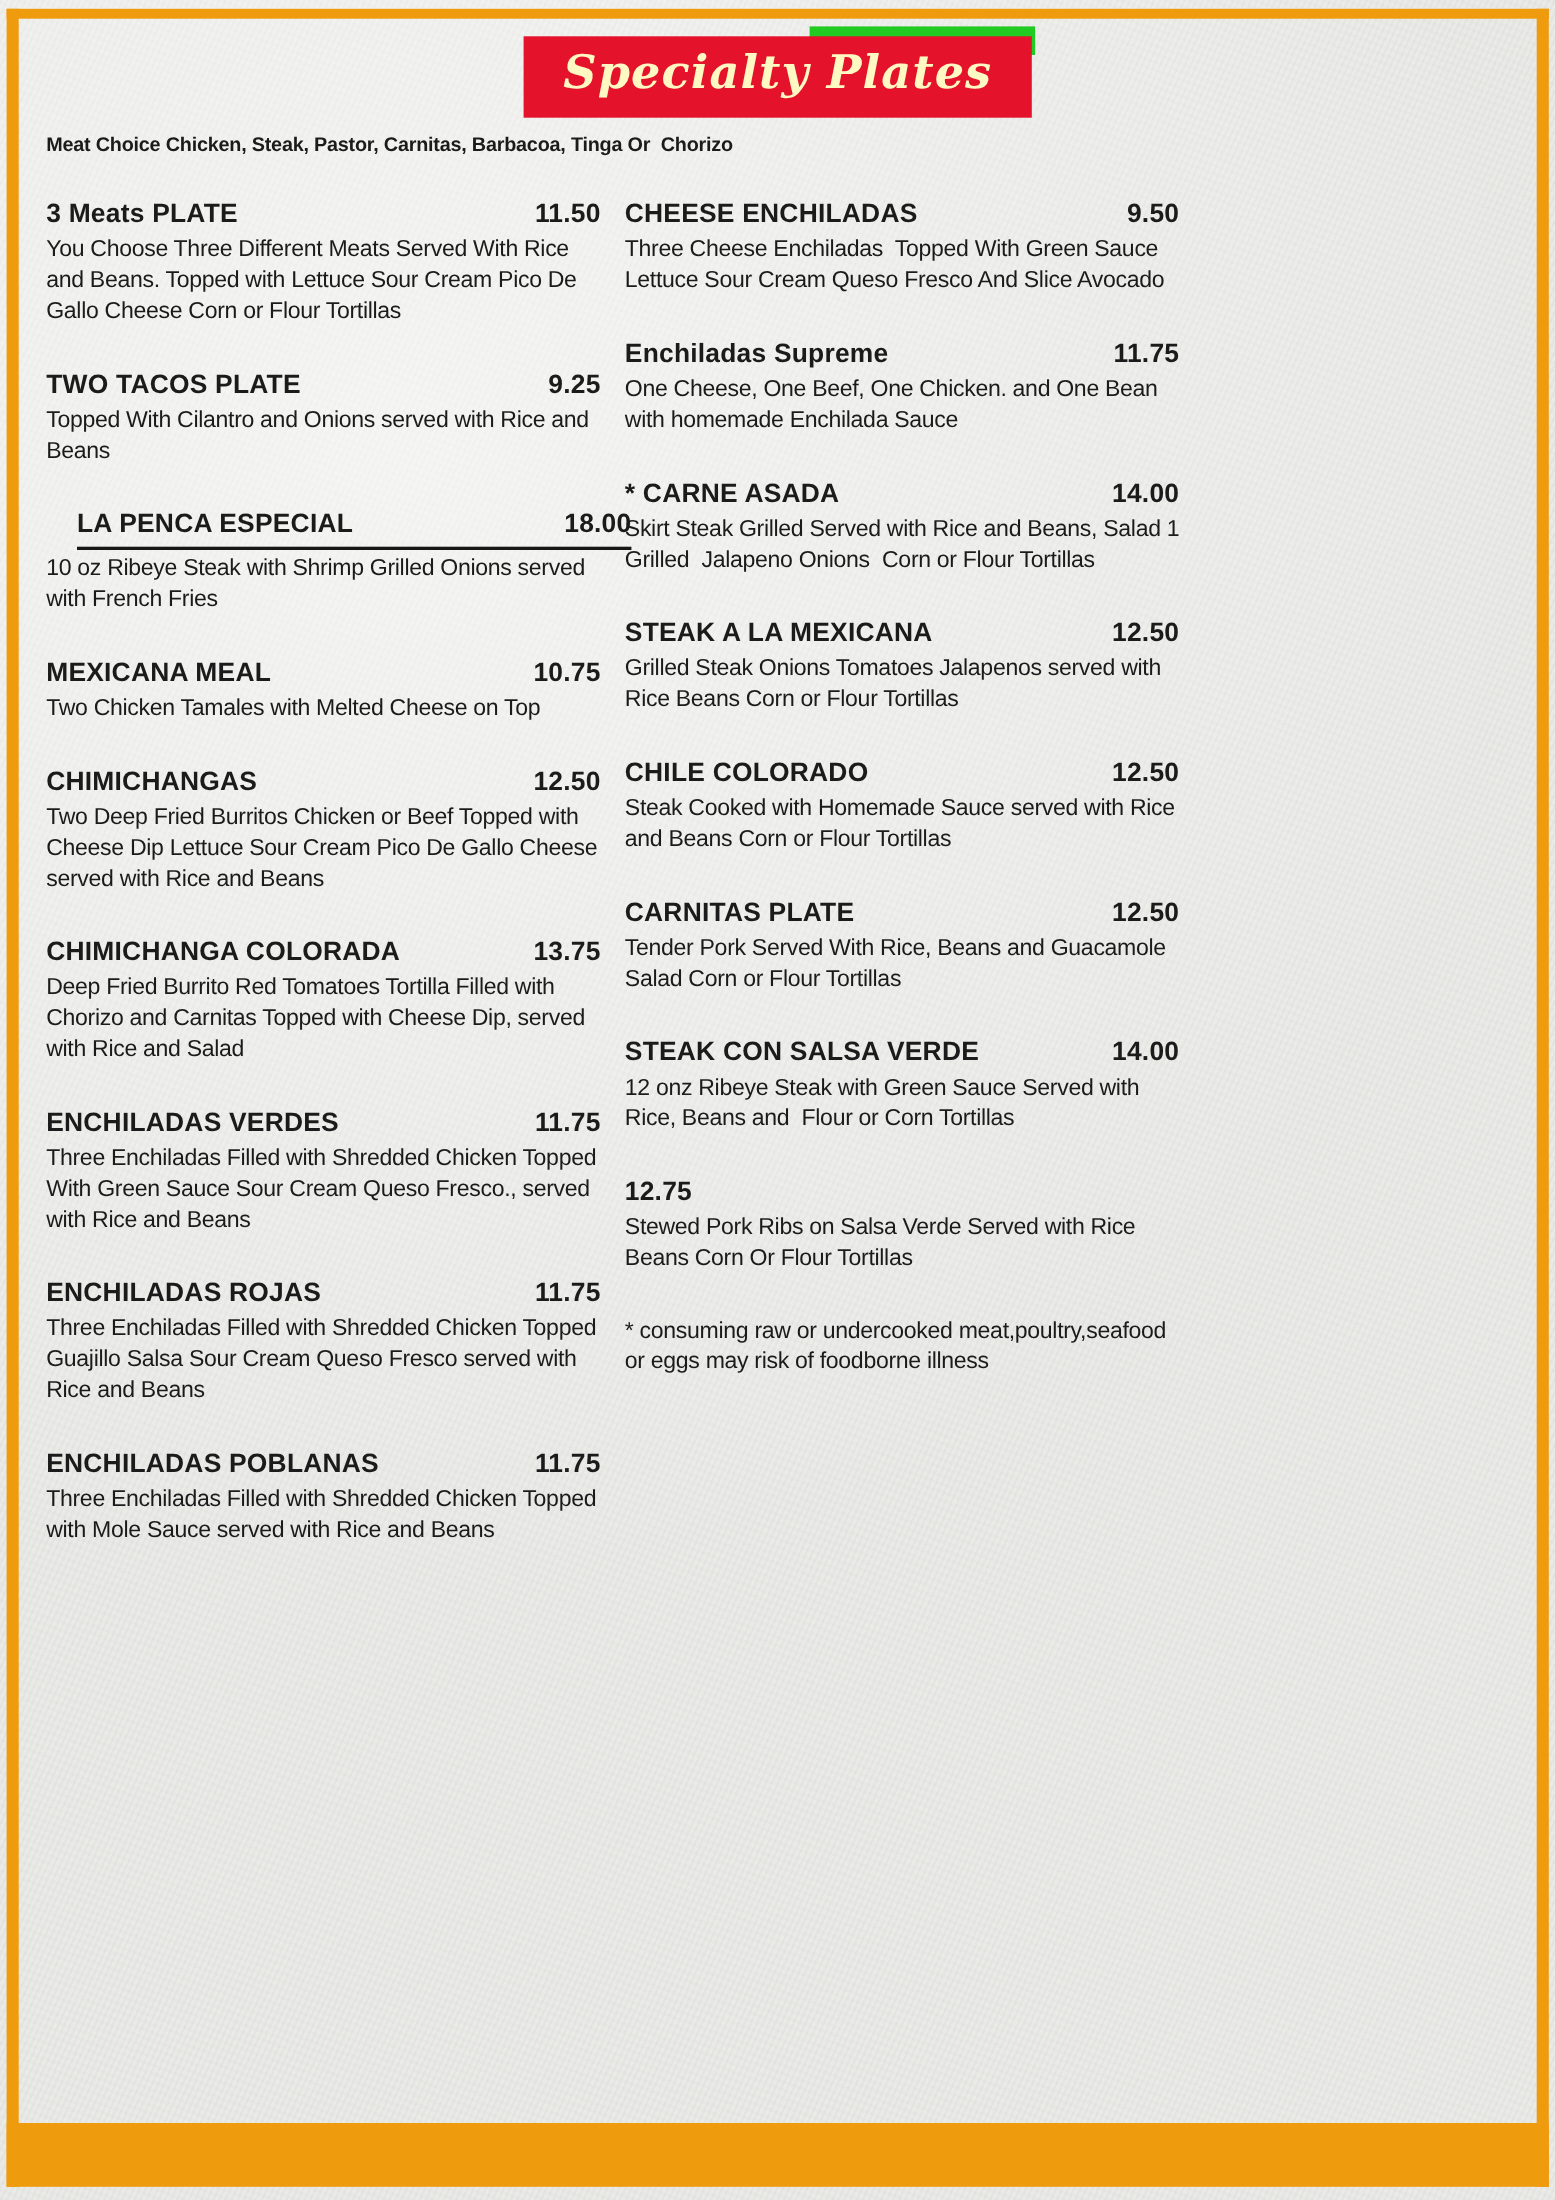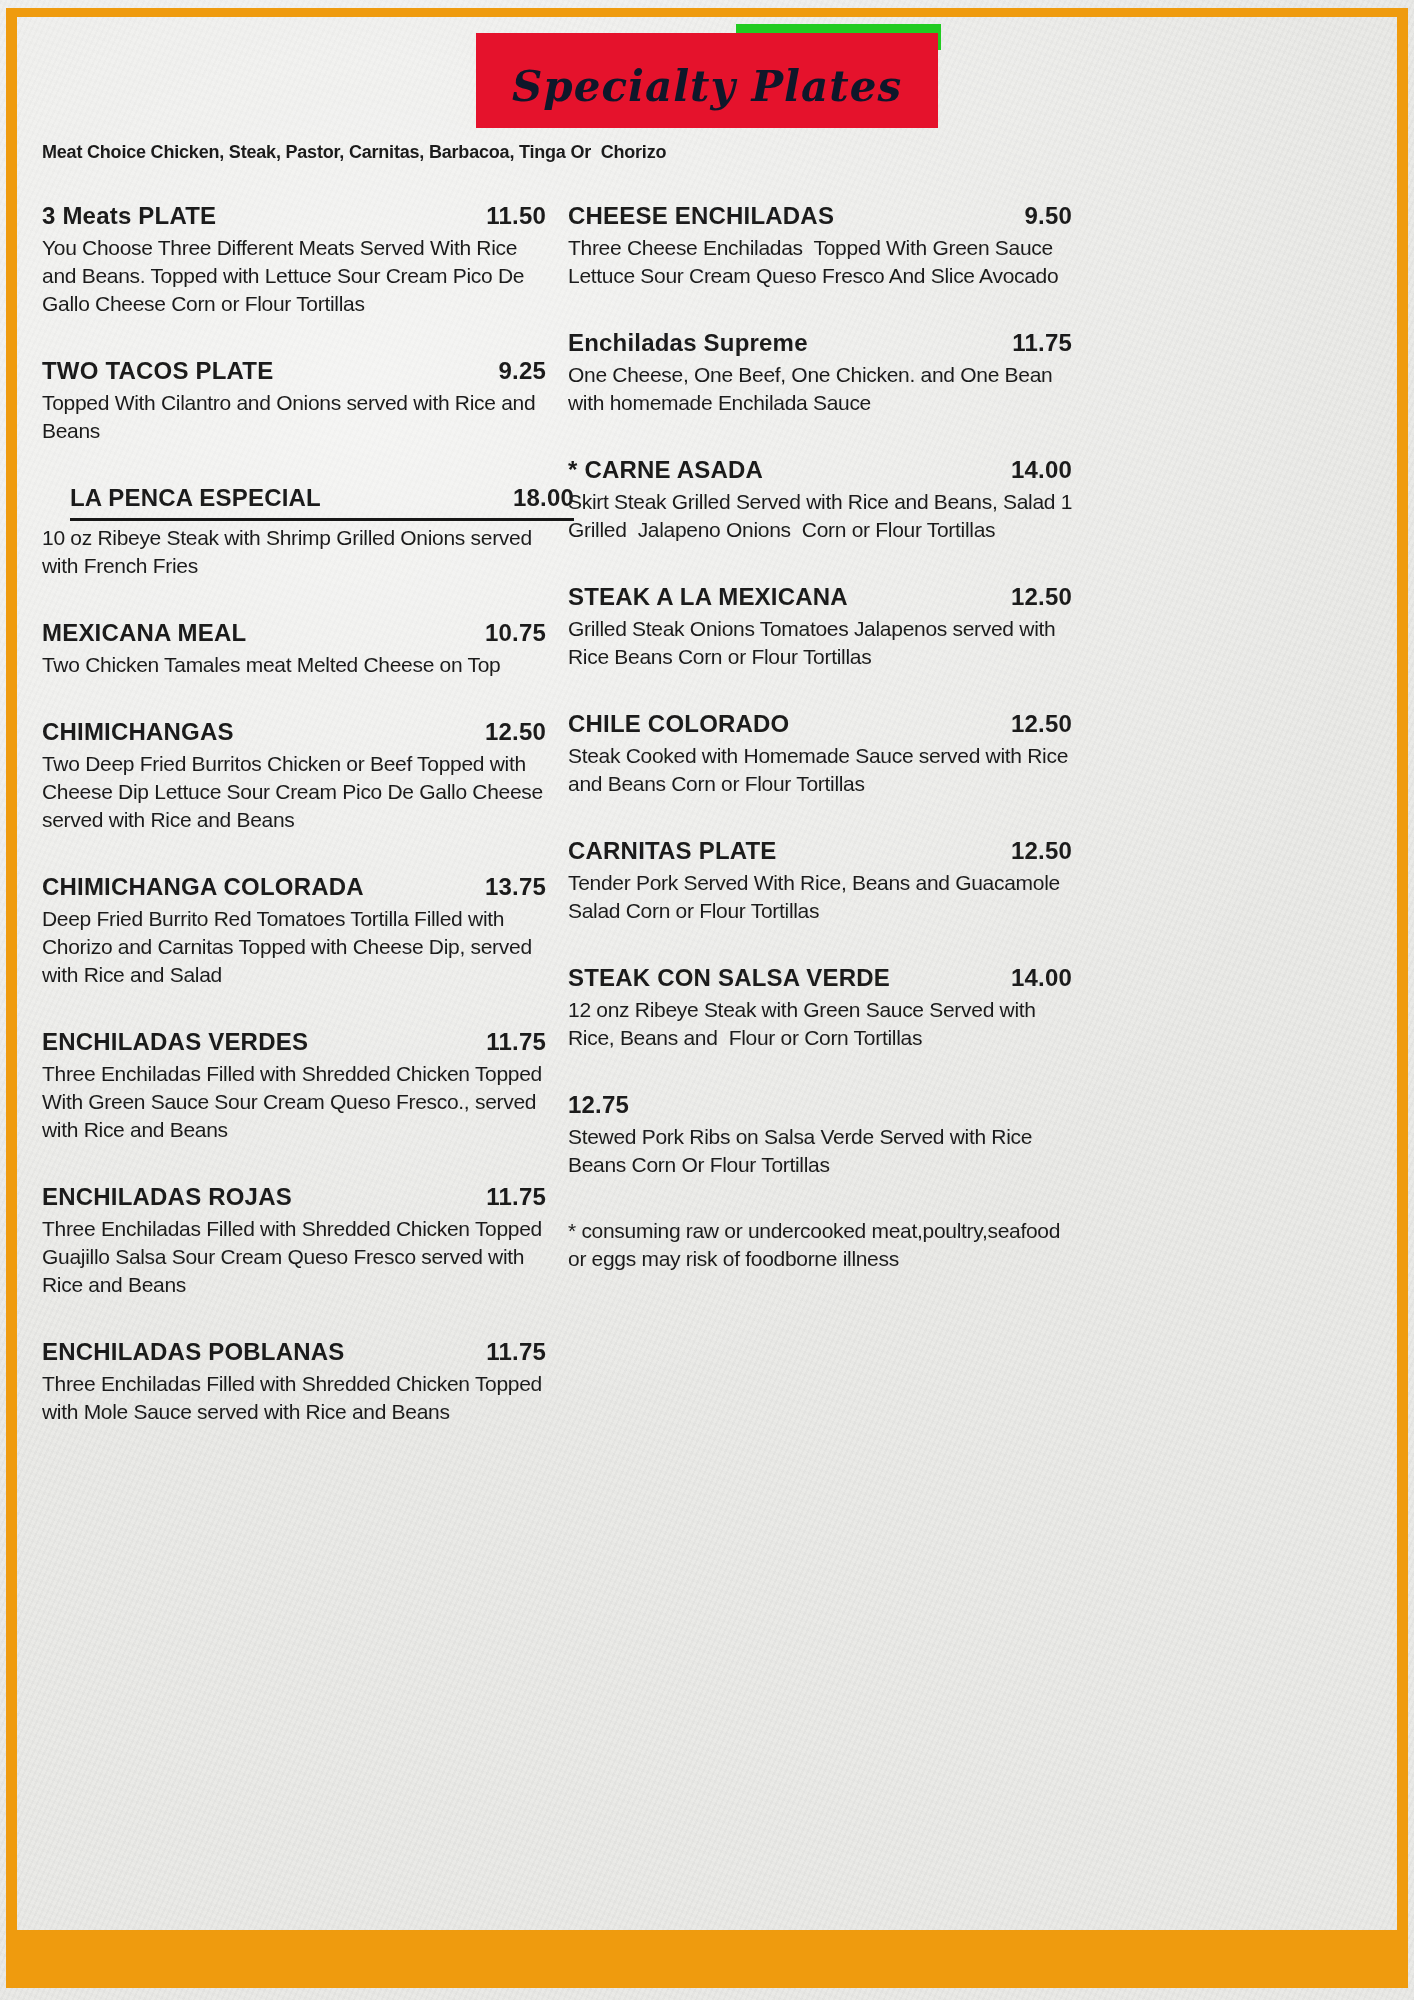--- a/index.html
+++ b/index.html
@@ -17,23 +17,23 @@
   .frame{position:absolute;background:#ef9b0e;z-index:5;}
   .frame-top{top:8px;left:6px;right:6px;height:9px;}
   .frame-left{top:8px;bottom:12px;left:6px;width:11px;}
   .frame-right{top:8px;bottom:12px;right:6px;width:11px;}
   .frame-bottom{bottom:12px;left:6px;right:6px;height:58px;}
 
   .banner-wrap{position:relative;margin-top:33px;display:flex;justify-content:center;}
   .banner{position:relative;}
   .banner-green{position:absolute;top:-9px;right:-3px;width:205px;height:26px;background:#21cb21;}
   .banner-red{
-    position:relative;background:#e5122c;color:#0f172a;
+    position:relative;background:#e5122c;color:#fef9c3;
     font-family:"DejaVu Serif", serif;font-style:italic;font-weight:700;
-    font-size:42px;line-height:1;padding:33px 36px 20px 36px;letter-spacing:1px;
+    font-size:42px;line-height:1;padding:12px 36px 20px 36px;letter-spacing:1px;
   }
 
   .subtitle{
     margin:14px 342px 0 42px;text-align:left;font-weight:700;font-size:18px;
     letter-spacing:-0.2px;white-space:pre-wrap;
   }
 
   .content{display:flex;gap:10px;margin:38px 0 0 42px;}
   .col{width:516px;flex:0 0 516px;}
   .col-right{width:516px;flex:0 0 516px;}
@@ -91,21 +91,21 @@
       <span class="item-name">LA PENCA ESPECIAL</span>
       <span class="item-price">18.00</span>
     </div>
     <div class="item-desc">10 oz Ribeye Steak with Shrimp Grilled Onions served with French Fries</div>
   </div>
       <div class="menu-item">
     <div class="item-head">
       <span class="item-name">MEXICANA MEAL</span>
       <span class="item-price">10.75</span>
     </div>
-    <div class="item-desc">Two Chicken Tamales meat Melted Cheese on Top</div>
+    <div class="item-desc">Two Chicken Tamales with Melted Cheese on Top</div>
   </div>
       <div class="menu-item">
     <div class="item-head">
       <span class="item-name">CHIMICHANGAS</span>
       <span class="item-price">12.50</span>
     </div>
     <div class="item-desc">Two Deep Fried Burritos Chicken or Beef Topped with Cheese Dip Lettuce Sour Cream Pico De Gallo Cheese served with Rice and Beans</div>
   </div>
       <div class="menu-item">
     <div class="item-head">

